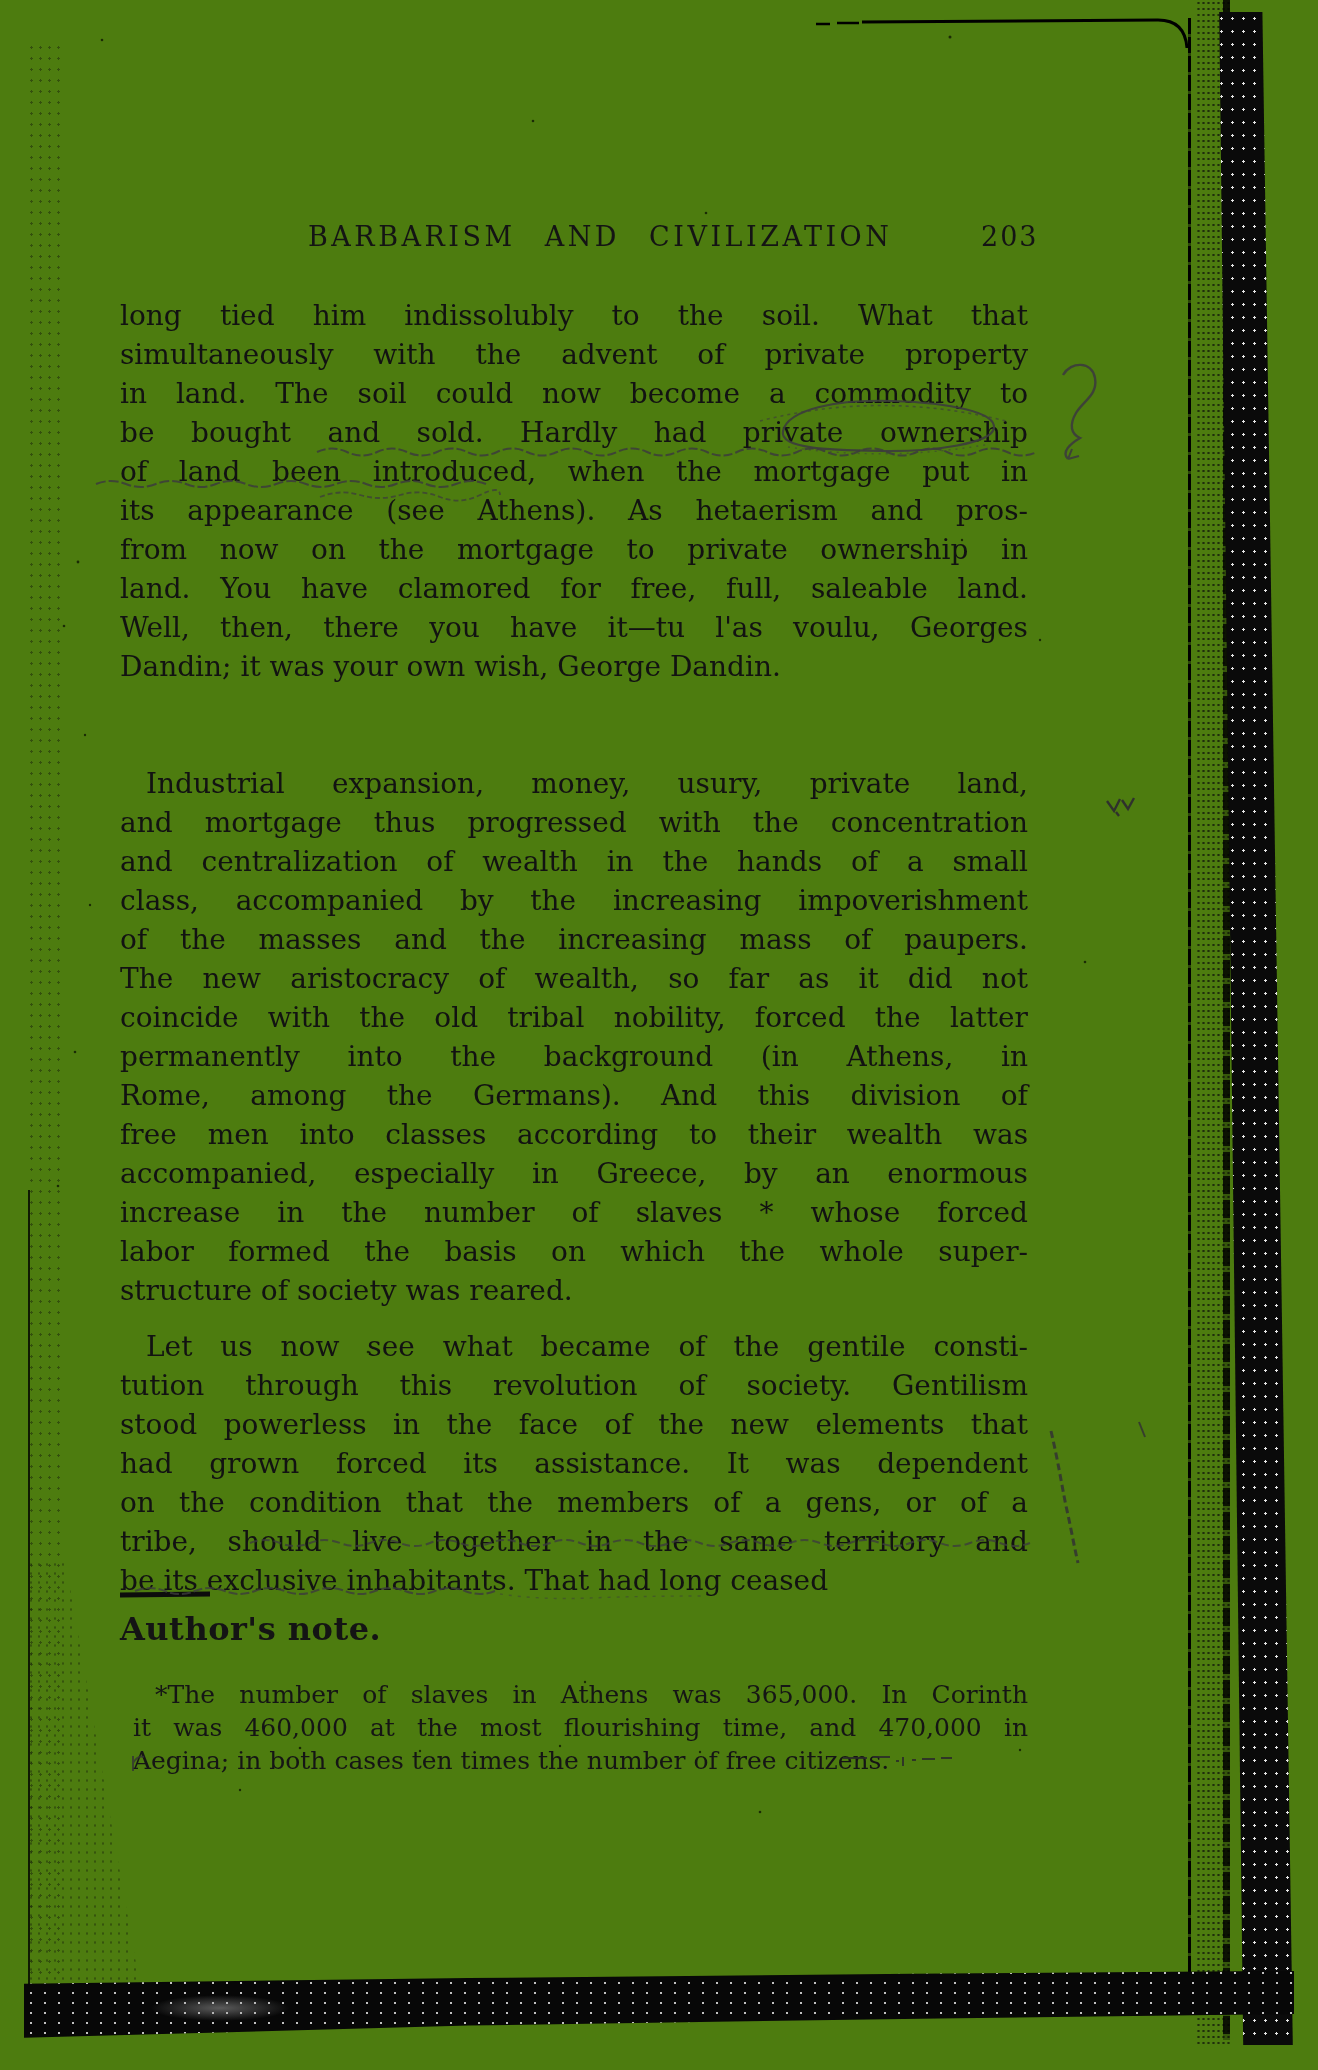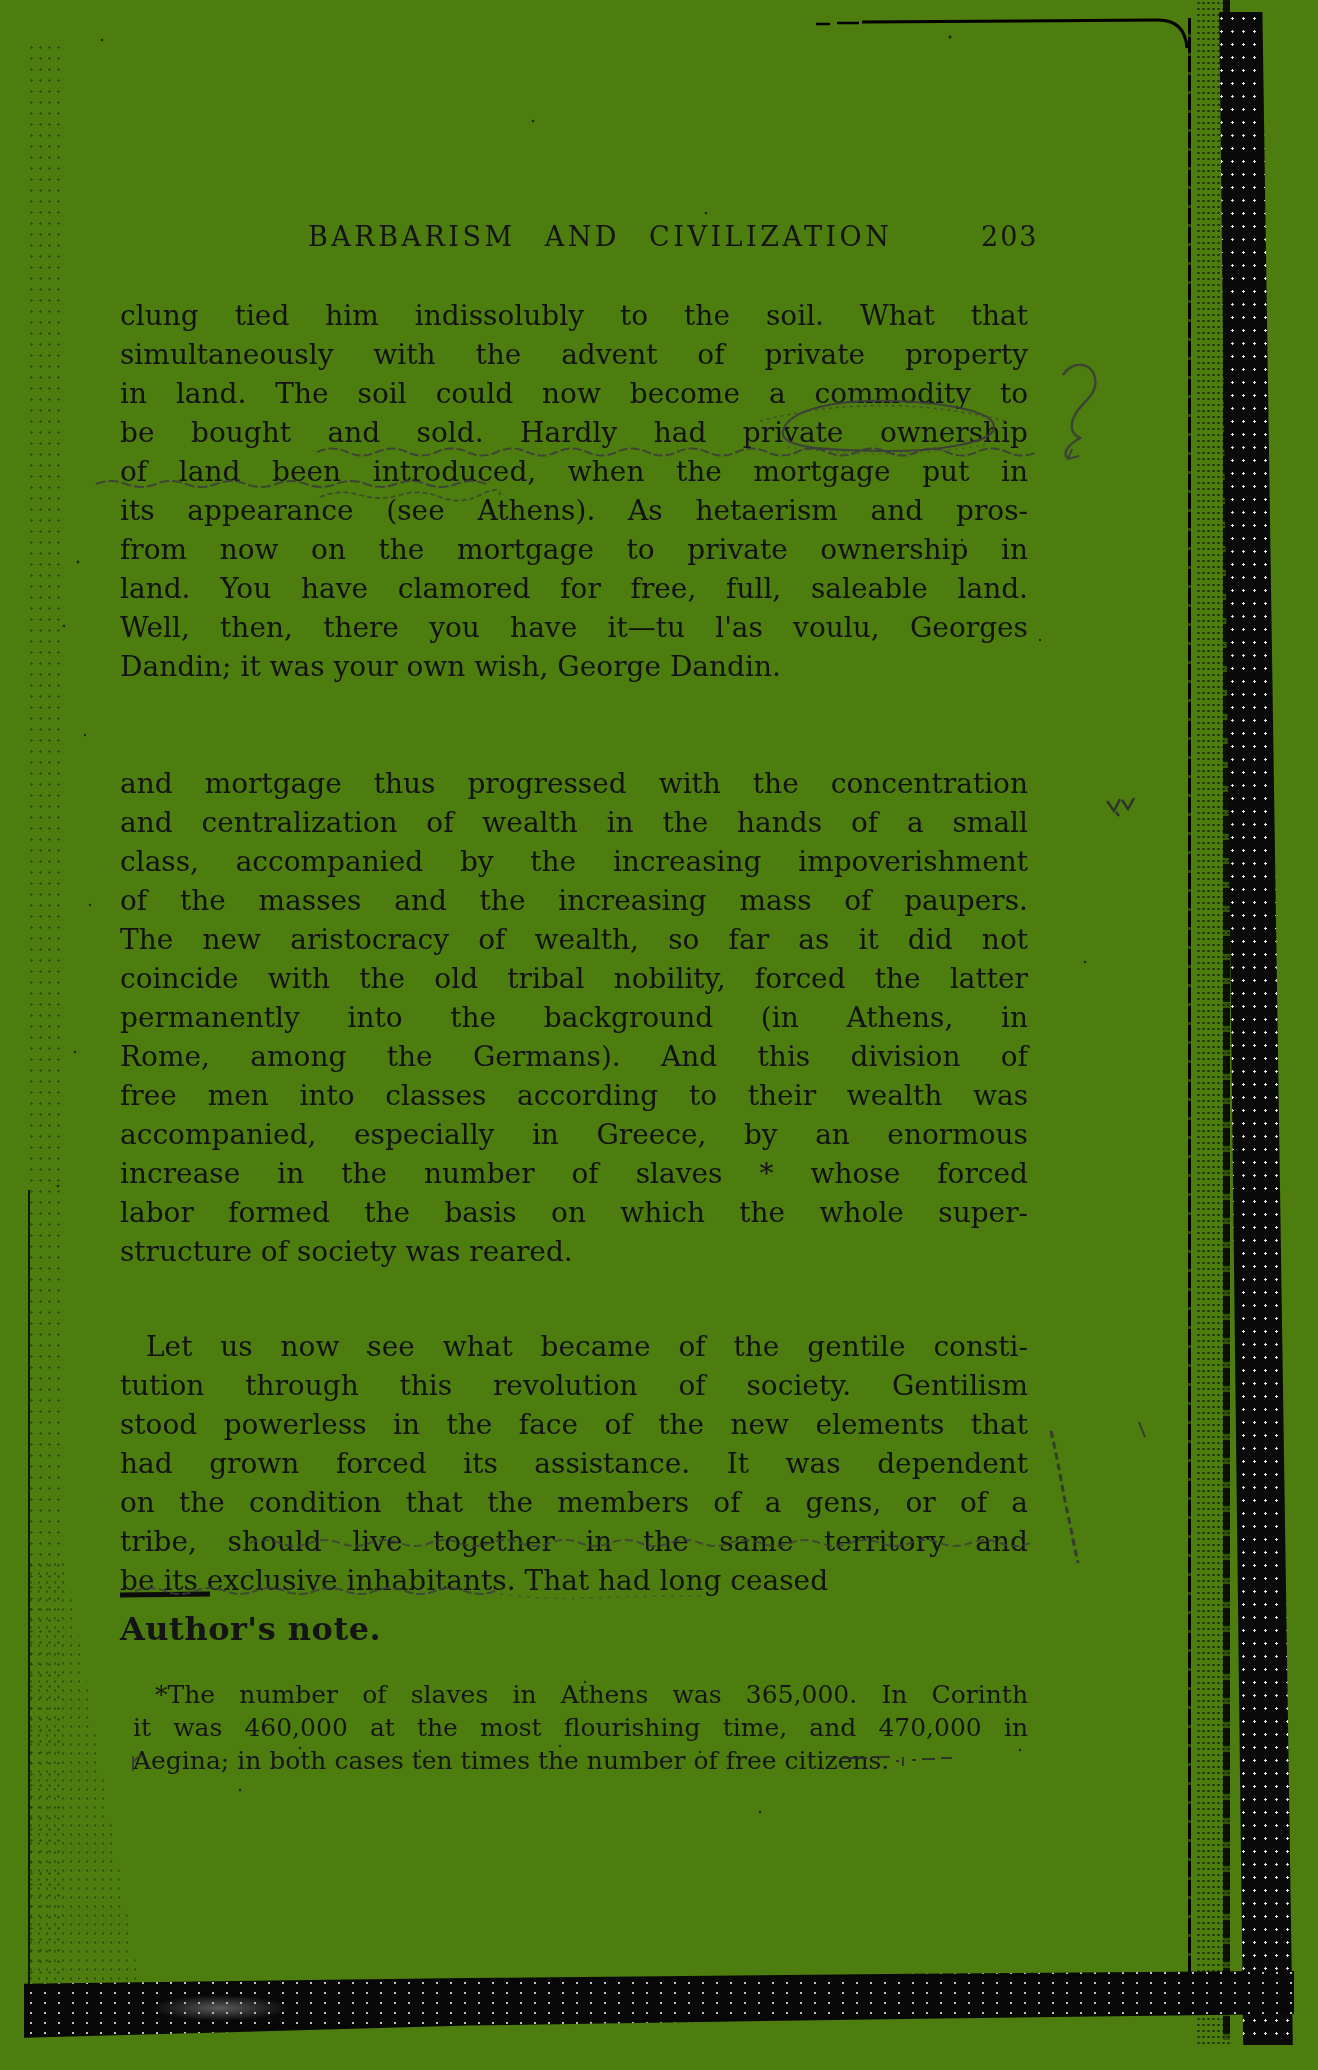--- a/index.html
+++ b/index.html
@@ -51,33 +51,34 @@
 </style>
 </head>
 <body>
 
 <div id="scan-page">
 
   <div id="running-title" class="hdr">BARBARISM AND CIVILIZATION</div>
   <div id="page-number" class="hdr">203</div>
 
   <div id="para1" class="body-block">
-    <div class="tline">clung tied him indissolubly to the soil. What that</div>
+    <div class="tline">long tied him indissolubly to the soil. What that</div>
     <div class="tline">simultaneously with the advent of private property</div>
     <div class="tline">in land. The soil could now become a commodity to</div>
     <div class="tline">be bought and sold. Hardly had private ownership</div>
     <div class="tline">of land been introduced, when the mortgage put in</div>
     <div class="tline">its appearance (see Athens). As hetaerism and pros-</div>
     <div class="tline">from now on the mortgage to private ownership in</div>
     <div class="tline">land. You have clamored for free, full, saleable land.</div>
     <div class="tline">Well, then, there you have it—tu l'as voulu, Georges</div>
     <div class="tline last">Dandin; it was your own wish, George Dandin.</div>
   </div>
 
   <div id="para2" class="body-block">
+    <div class="tline indent">Industrial expansion, money, usury, private land,</div>
     <div class="tline">and mortgage thus progressed with the concentration</div>
     <div class="tline">and centralization of wealth in the hands of a small</div>
     <div class="tline">class, accompanied by the increasing impoverishment</div>
     <div class="tline">of the masses and the increasing mass of paupers.</div>
     <div class="tline">The new aristocracy of wealth, so far as it did not</div>
     <div class="tline">coincide with the old tribal nobility, forced the latter</div>
     <div class="tline">permanently into the background (in Athens, in</div>
     <div class="tline">Rome, among the Germans). And this division of</div>
     <div class="tline">free men into classes according to their wealth was</div>
     <div class="tline">accompanied, especially in Greece, by an enormous</div>

